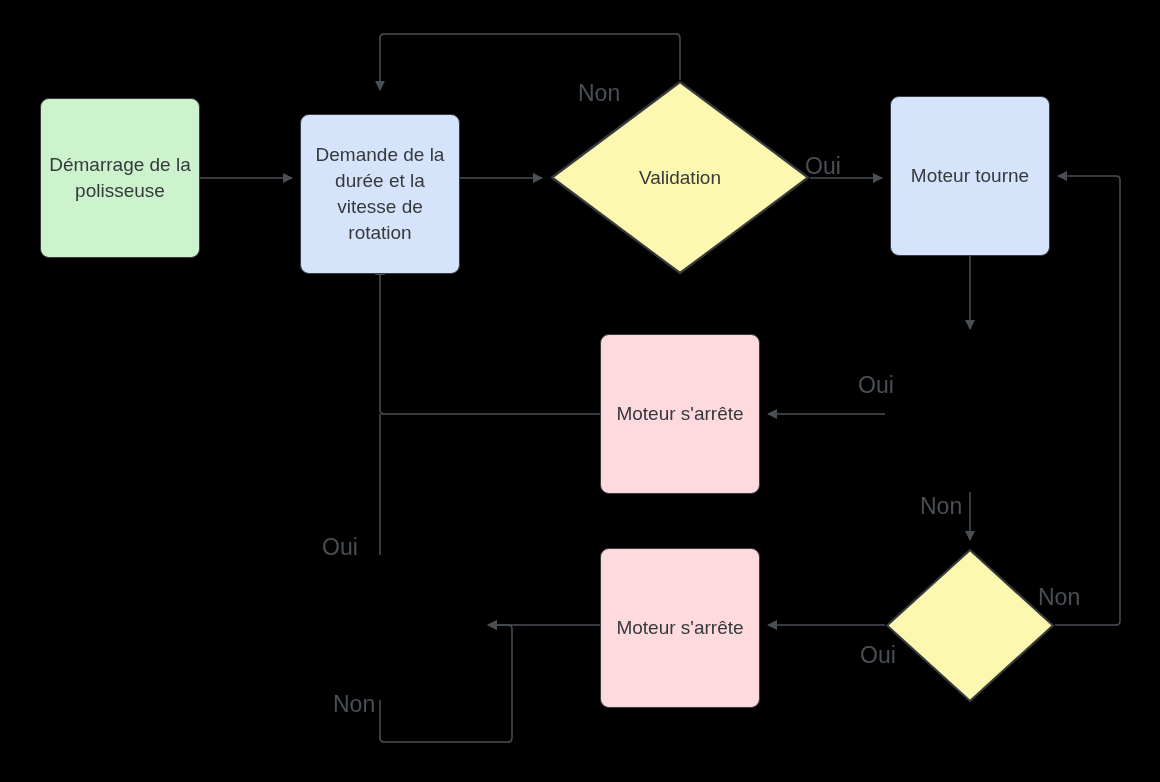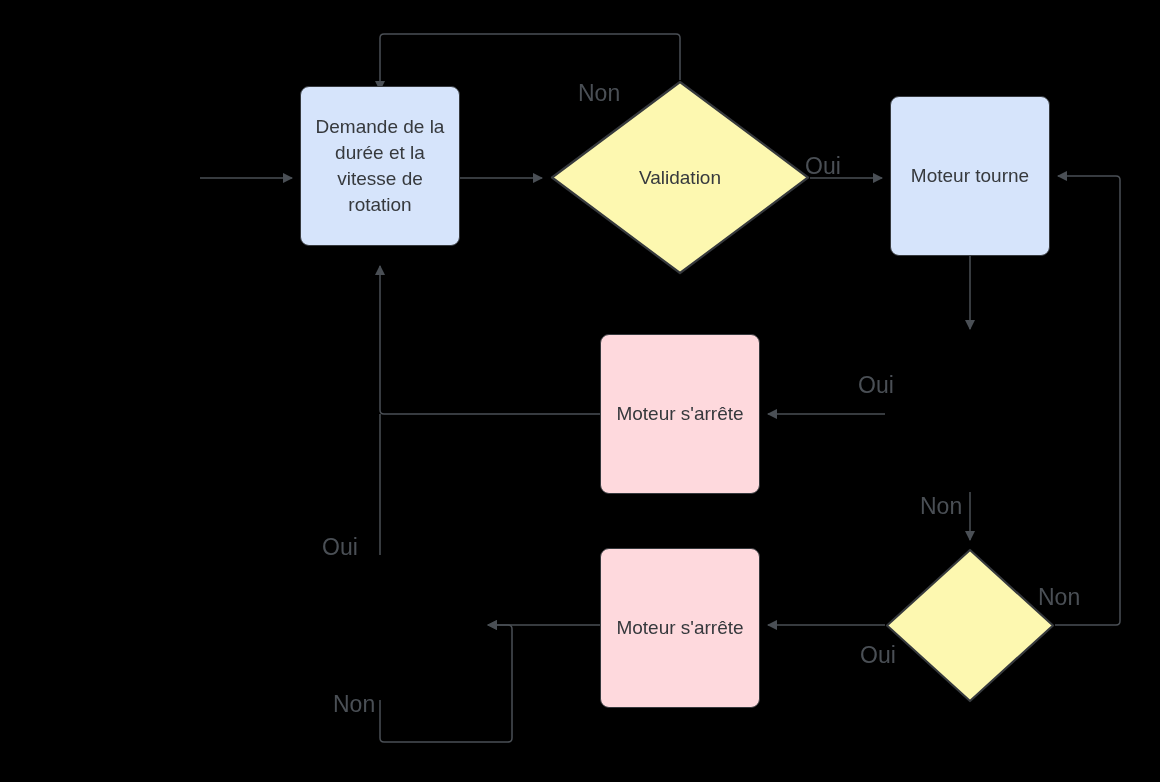--- a/index.html
+++ b/index.html
@@ -101,22 +101,25 @@
       <path d="M 885 625 L 768 625" marker-end="url(#arrow)"></path>
 
       <path d="M 600 625 L 488 625" marker-end="url(#arrow)"></path>
 
       <path d="M 380 555 L 380 414"></path>
 
       <path d="M 380 700 L 380 738 Q 380 742 384 742 L 508 742 Q 512 742 512 738 L 512 629 Q 512 625 508 625 L 488 625" marker-end="url(#arrow)"></path>
     </g>
   </svg>
 
+  <div class="node box" style="left:40px; top:98px; width:160px; height:160px; background:#cdf3cd;">
+    <span class="node-label">Démarrage de la polisseuse</span>
+  </div>
 
-  <div class="node box" style="left:300px; top:86px; width:160px; height:160px; background:#d6e4fb;">
+  <div class="node box" style="left:300px; top:114px; width:160px; height:160px; background:#d6e4fb;">
     <span class="node-label">Demande de la durée et la vitesse de rotation</span>
   </div>
 
   <div class="node diamond" style="left:550px; top:80px; width:260px; height:195px;">
     <svg class="dshape" viewBox="0 0 260 195" preserveAspectRatio="none">
       <polygon points="130,2 258,97.5 130,193 2,97.5" fill="#fdf8b0" stroke="#36393d" stroke-width="2.2" stroke-linejoin="round"></polygon>
     </svg>
     <span class="node-label">Validation</span>
   </div>
 

